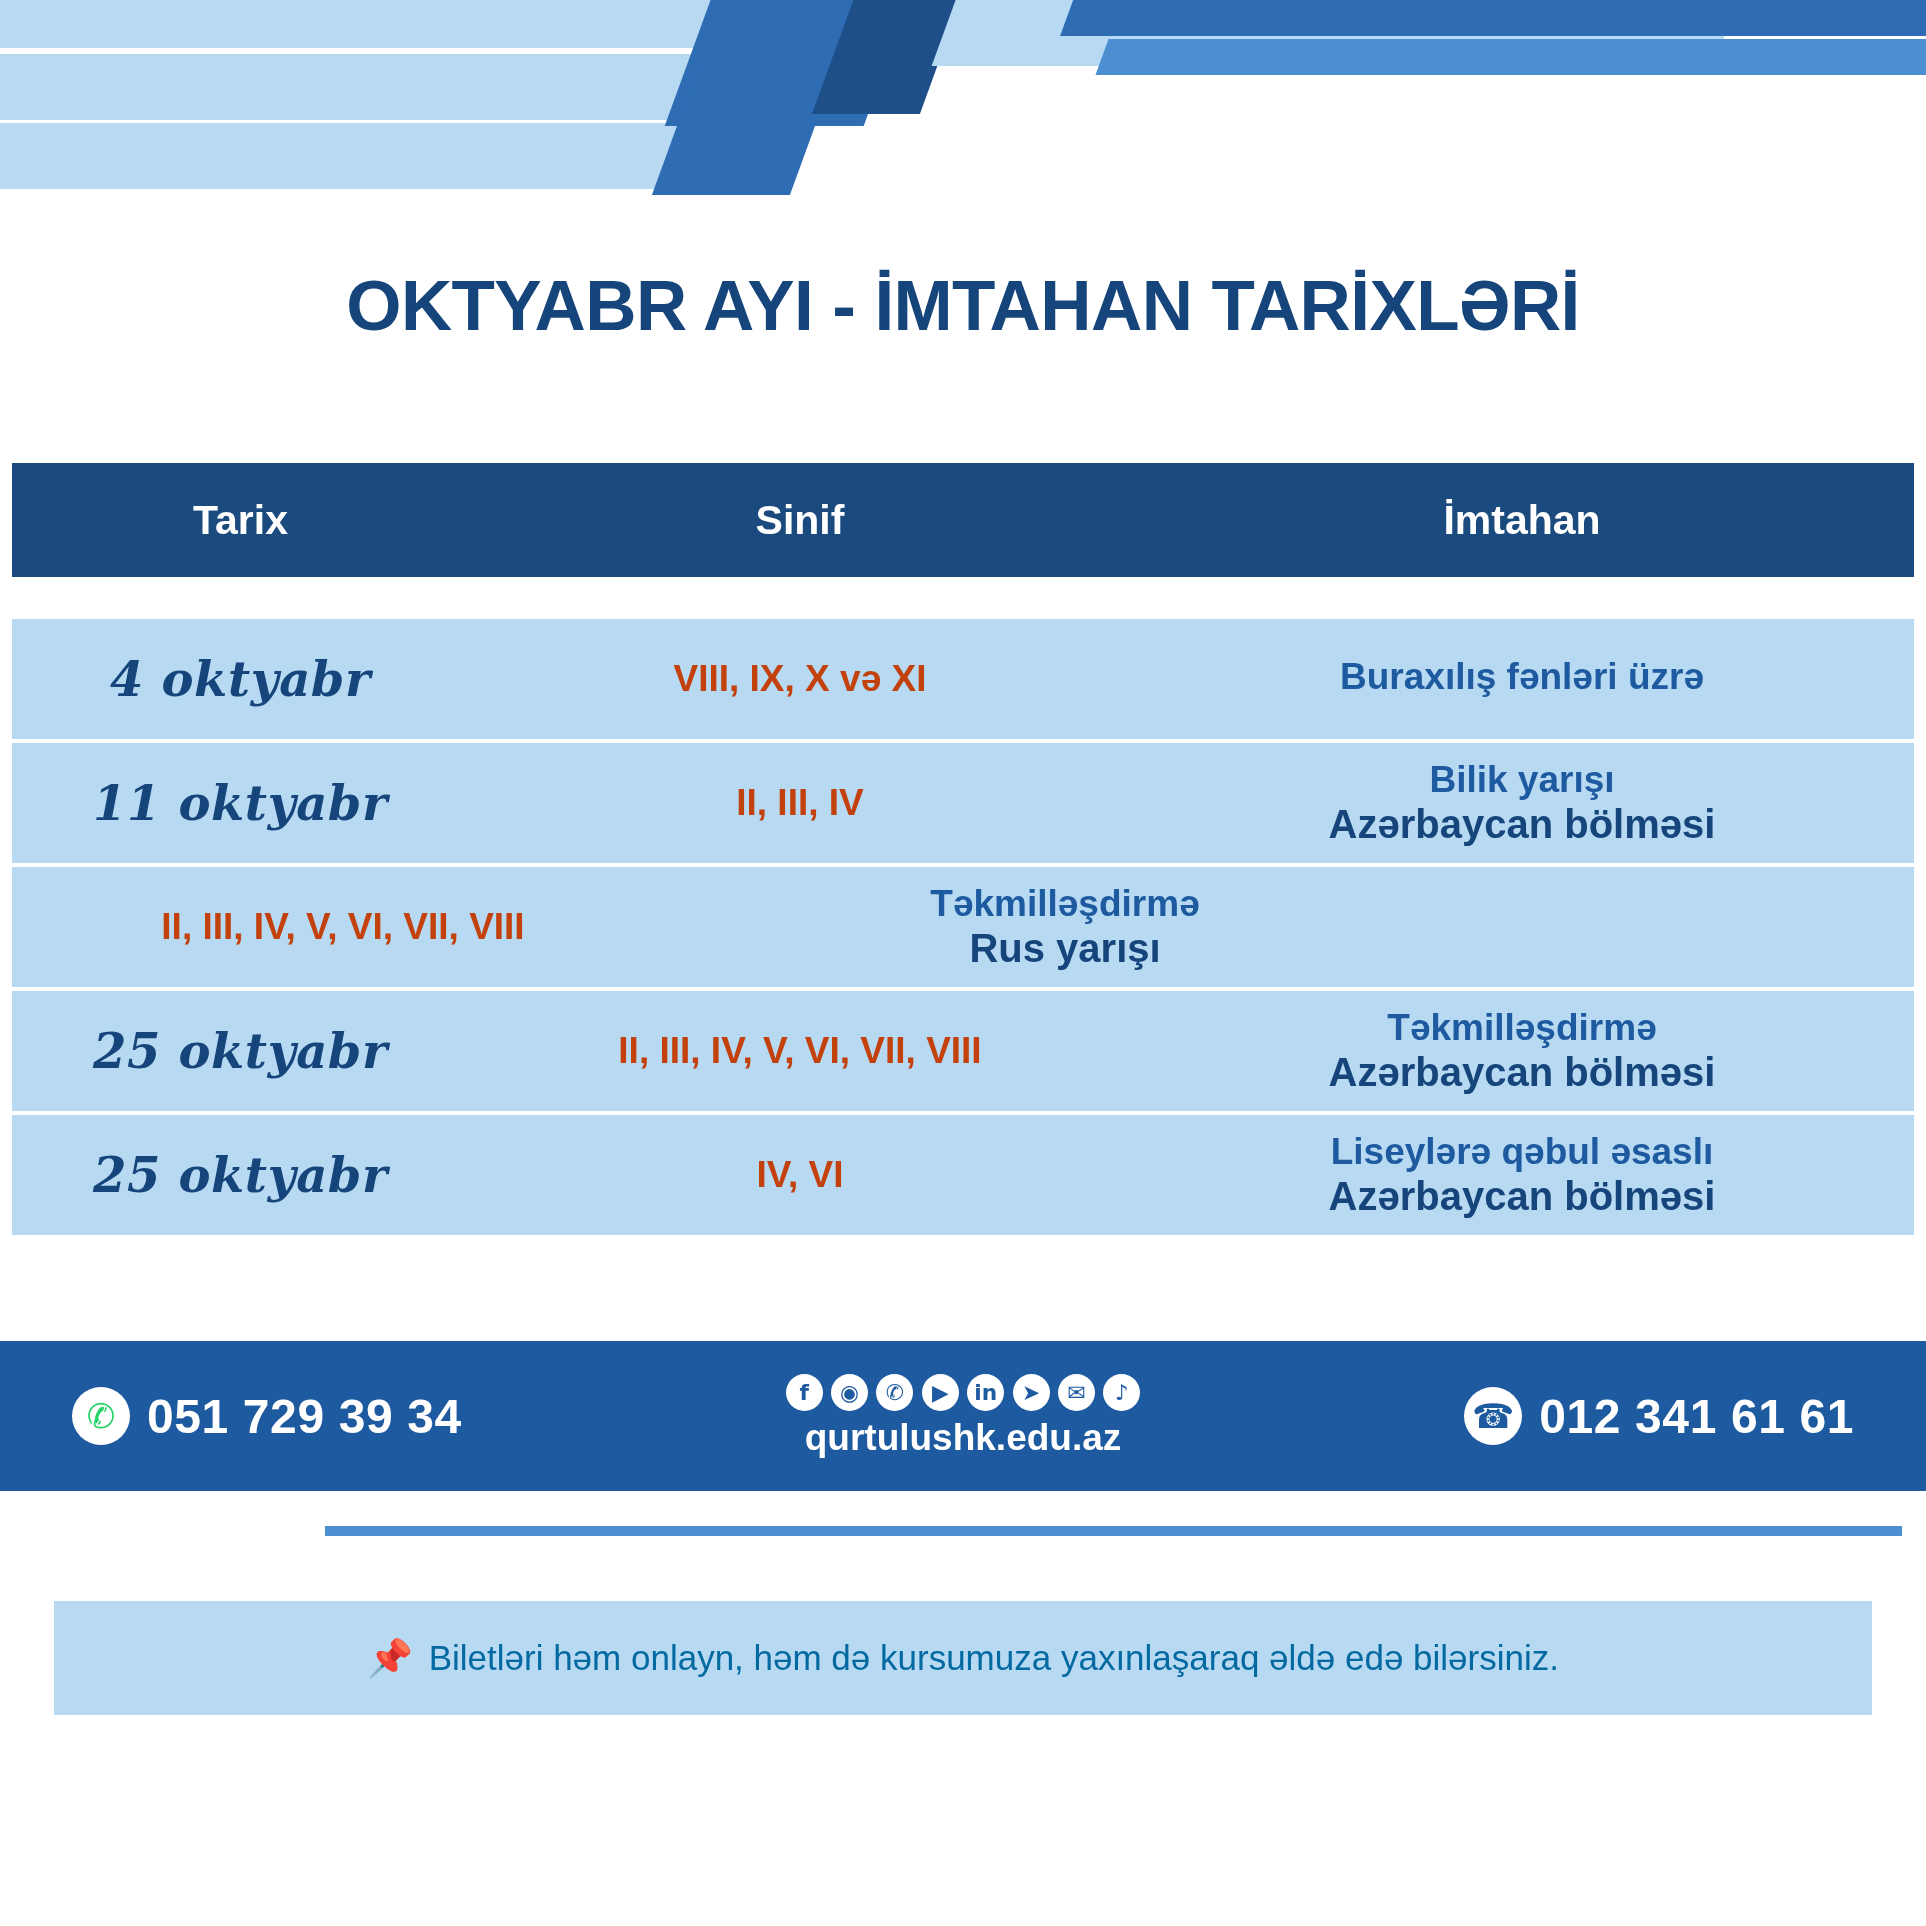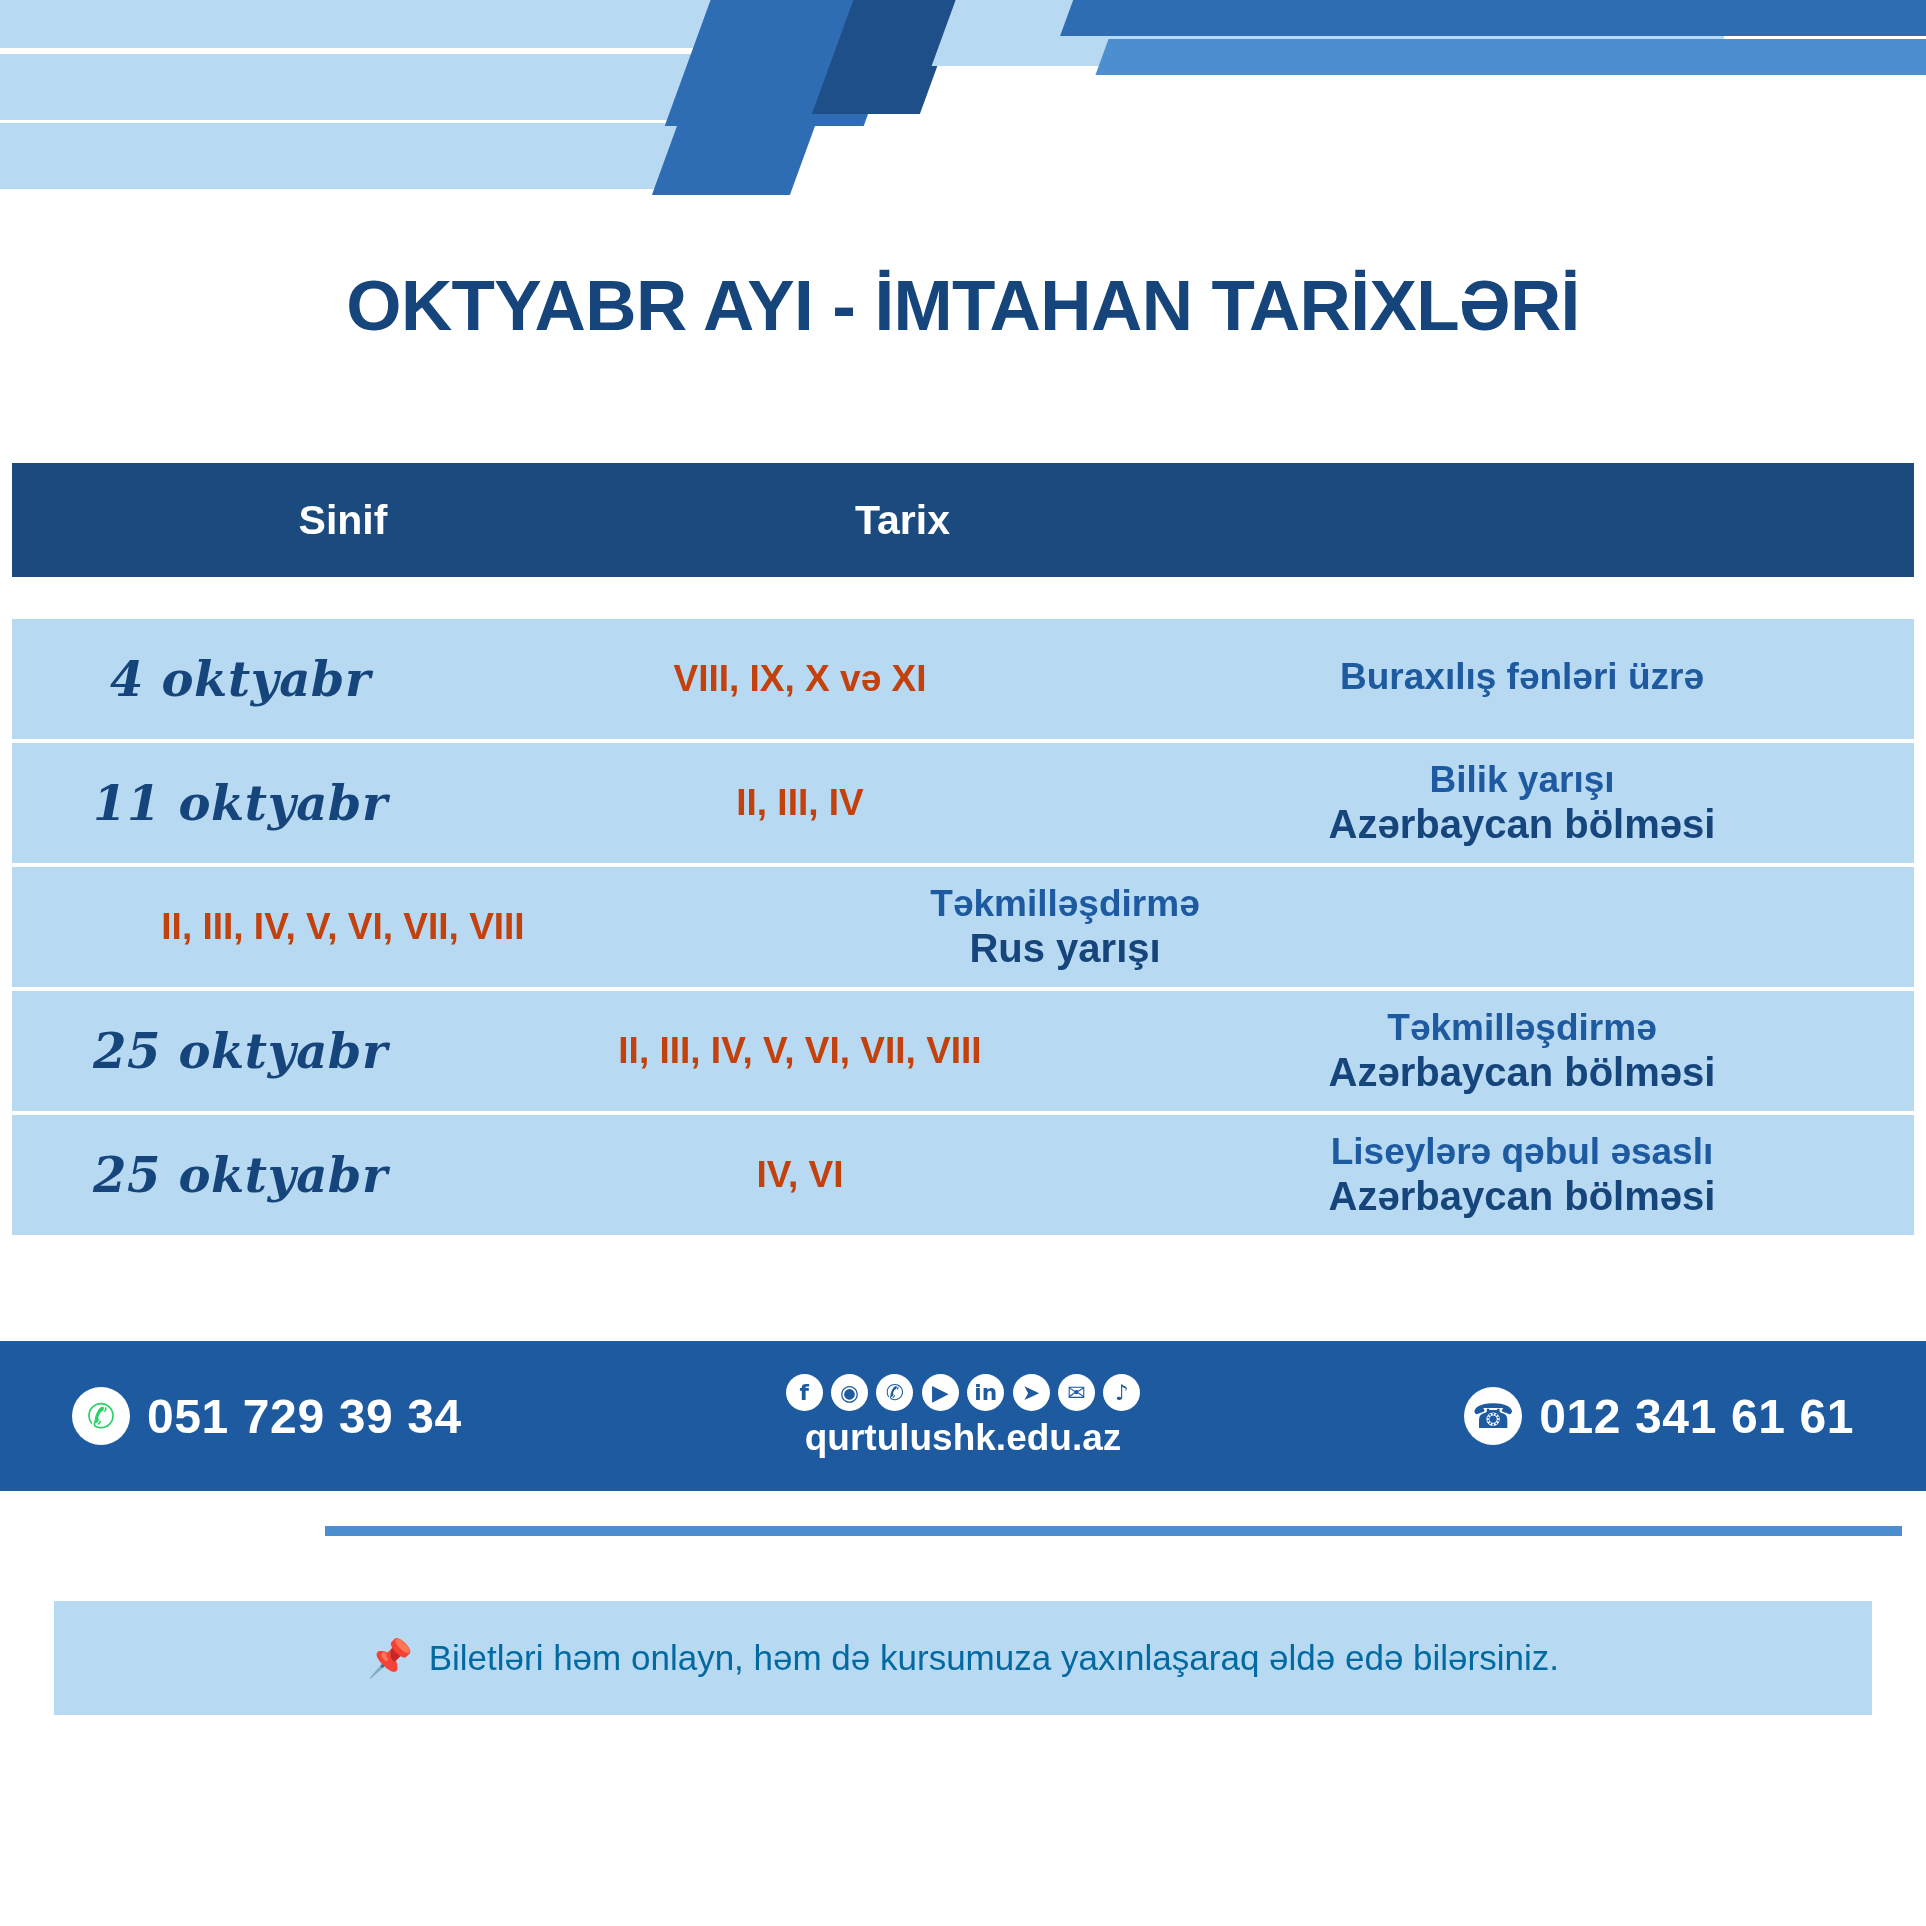--- a/index.html
+++ b/index.html
@@ -279,22 +279,23 @@
     <div class="stripe s-lightblue-4"></div>
     <div class="stripe s-blue-top"></div>
     <div class="stripe s-blue-top2"></div>
   </div>
 
   <div class="title">OKTYABR AYI - İMTAHAN TARİXLƏRİ</div>
 
   <div class="table">
 
     <div class="thead">
+      <div class="th col-date">Tarix</div>
       <div class="th col-class">Sinif</div>
-      <div class="th col-date">Tarix</div>
+      <div class="th col-exam">İmtahan</div>
     </div>
 
     <div class="rows">
 
       <div class="row">
         <div class="cell date-cell col-date">4 oktyabr</div>
         <div class="cell class-cell col-class">VIII, IX, X və XI</div>
         <div class="cell exam-cell col-exam">
           <span class="exam-main">Buraxılış fənləri üzrə</span>
           <span class="exam-sub"></span>

